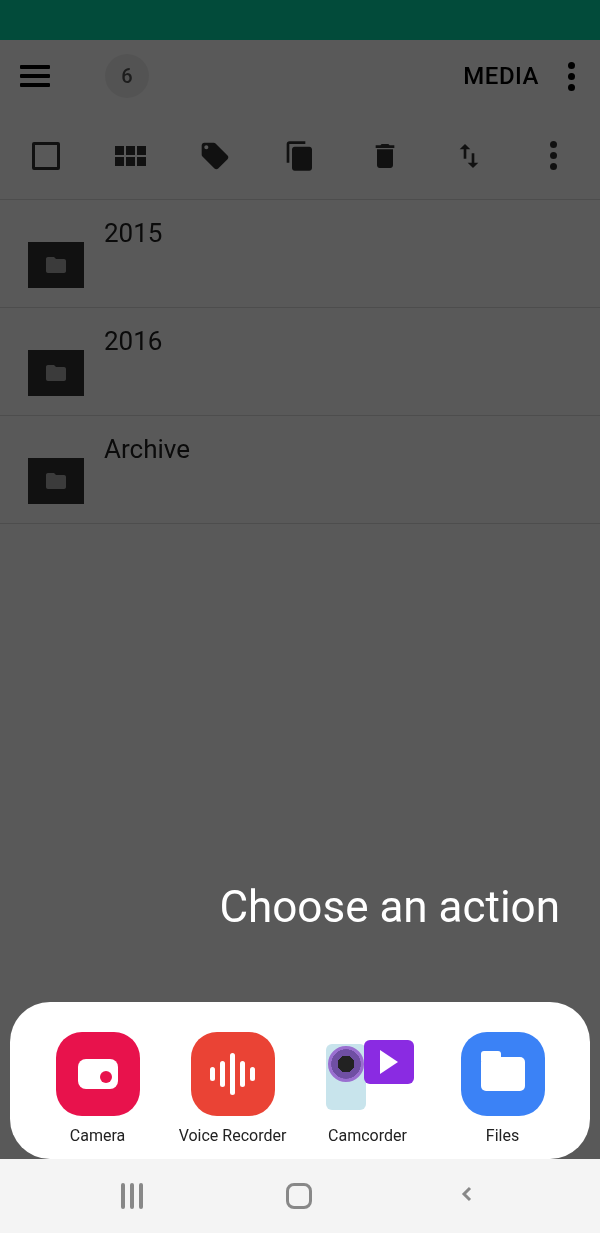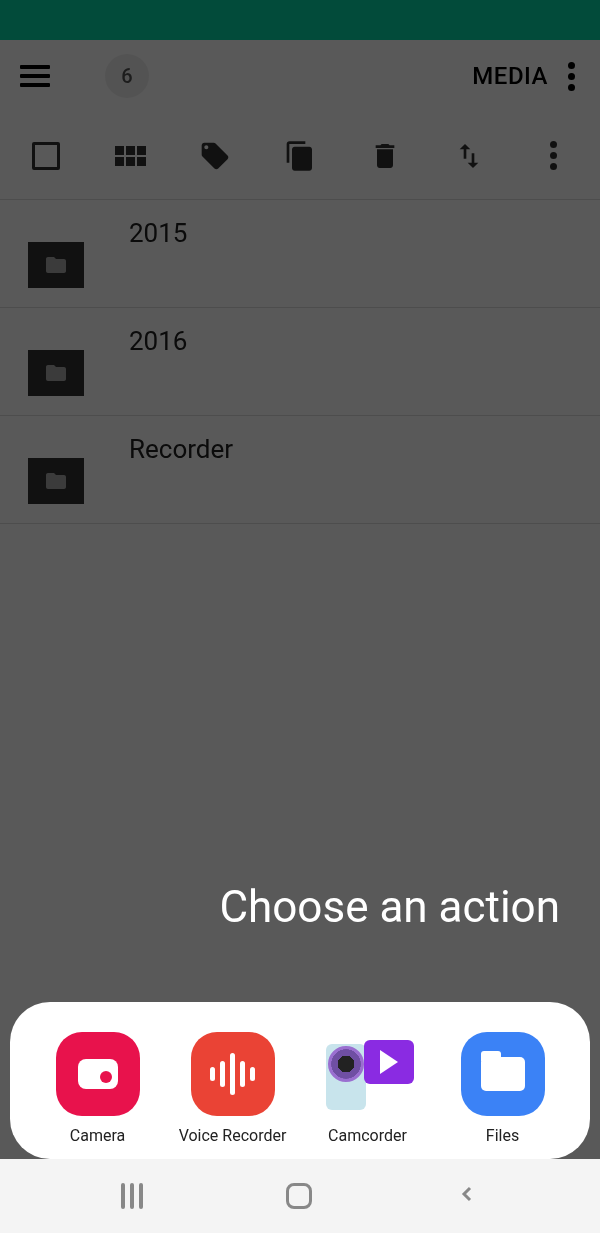--- a/index.html
+++ b/index.html
@@ -7,38 +7,38 @@
   
   .status-bar { height: 40px; background: #024b3a; }
   
   .app-content { position: relative; height: 1193px; background: #fff; }
   
   .top-bar { display: flex; align-items: center; height: 72px; padding: 0 20px; }
   .hamburger { display: flex; flex-direction: column; justify-content: center; gap: 5px; width: 30px; height: 30px; }
   .hamburger span { height: 4px; background: #000; border-radius: 1px; }
   .count-badge { margin-left: 55px; width: 44px; height: 44px; border-radius: 22px; background: #eee; display: flex; align-items: center; justify-content: center; font-size: 20px; color: #555; font-weight: 500; }
   .top-bar-spacer { flex: 1; }
-  .media-label { font-size: 24px; font-weight: 500; letter-spacing: 0.5px; color: #000; margin-right: 15px; }
+  .media-label { font-size: 24px; font-weight: 500; letter-spacing: 0.5px; color: #000; margin-right: 24px; }
   .top-more { display: flex; flex-direction: column; gap: 4px; padding: 10px 5px; }
   .top-more span { width: 7px; height: 7px; border-radius: 50%; background: #000; }
   
   .toolbar { display: flex; align-items: center; justify-content: space-between; height: 88px; padding: 0 28px; border-bottom: 1px solid #ddd; }
   .tb-item { width: 36px; height: 36px; display: flex; align-items: center; justify-content: center; }
   .checkbox-icon { width: 28px; height: 28px; border: 3px solid #333; border-radius: 2px; }
   .grid-icon { display: grid; grid-template-columns: repeat(3, 9px); grid-template-rows: repeat(2, 9px); gap: 2px; }
   .grid-icon span { background: #333; }
   .tag-icon svg, .copy-icon svg, .trash-icon svg, .sort-icon svg { width: 32px; height: 32px; fill: #333; }
   .more-icon { display: flex; flex-direction: column; gap: 4px; }
   .more-icon span { width: 7px; height: 7px; border-radius: 50%; background: #333; }
   
   .folder-list { }
   .folder-row { display: flex; align-items: flex-start; height: 108px; padding: 12px 0 0 0; border-bottom: 1px solid #ddd; }
   .folder-thumb { width: 56px; height: 46px; background: #333; margin: 30px 20px 0 28px; display: flex; align-items: center; justify-content: center; }
   .folder-thumb svg { width: 28px; height: 24px; fill: #aaa; }
-  .folder-name { font-size: 26px; color: #222; margin-top: 6px; margin-left: 25px; }
+  .folder-name { font-size: 26px; color: #222; margin-top: 6px; }
   
   
   .overlay { position: absolute; top: 0; left: 0; right: 0; bottom: 0; background: rgba(0,0,0,0.65); }
   
   
   .sheet-title-area { position: absolute; left: 0; right: 0; bottom: 275px; padding: 0 40px 25px 40px; }
   .sheet-title { color: #fff; font-size: 44px; font-weight: 400; text-align: right; }
   
   
   .action-sheet { position: absolute; left: 10px; right: 10px; bottom: 74px; background: #fff; border-radius: 40px; padding: 30px 20px 14px 20px; display: flex; justify-content: space-around; }
@@ -162,21 +162,21 @@
           </svg>
         </div>
       <div class="folder-name">2016</div>
     </div>
     <div class="folder-row">
       <div class="folder-thumb">
           <svg viewBox="0 0 24 24">
             <path d="M10 4H4c-1.1 0-2 .9-2 2v12c0 1.1.9 2 2 2h16c1.1 0 2-.9 2-2V8c0-1.1-.9-2-2-2h-8l-2-2z"></path>
           </svg>
         </div>
-      <div class="folder-name">Recorder</div>
+      <div class="folder-name">Archive</div>
     </div>
   </div>
 
   <div class="overlay"></div>
 
   <div class="sheet-title-area">
     <div class="sheet-title">Choose an action</div>
   </div>
 
   <div class="action-sheet">

